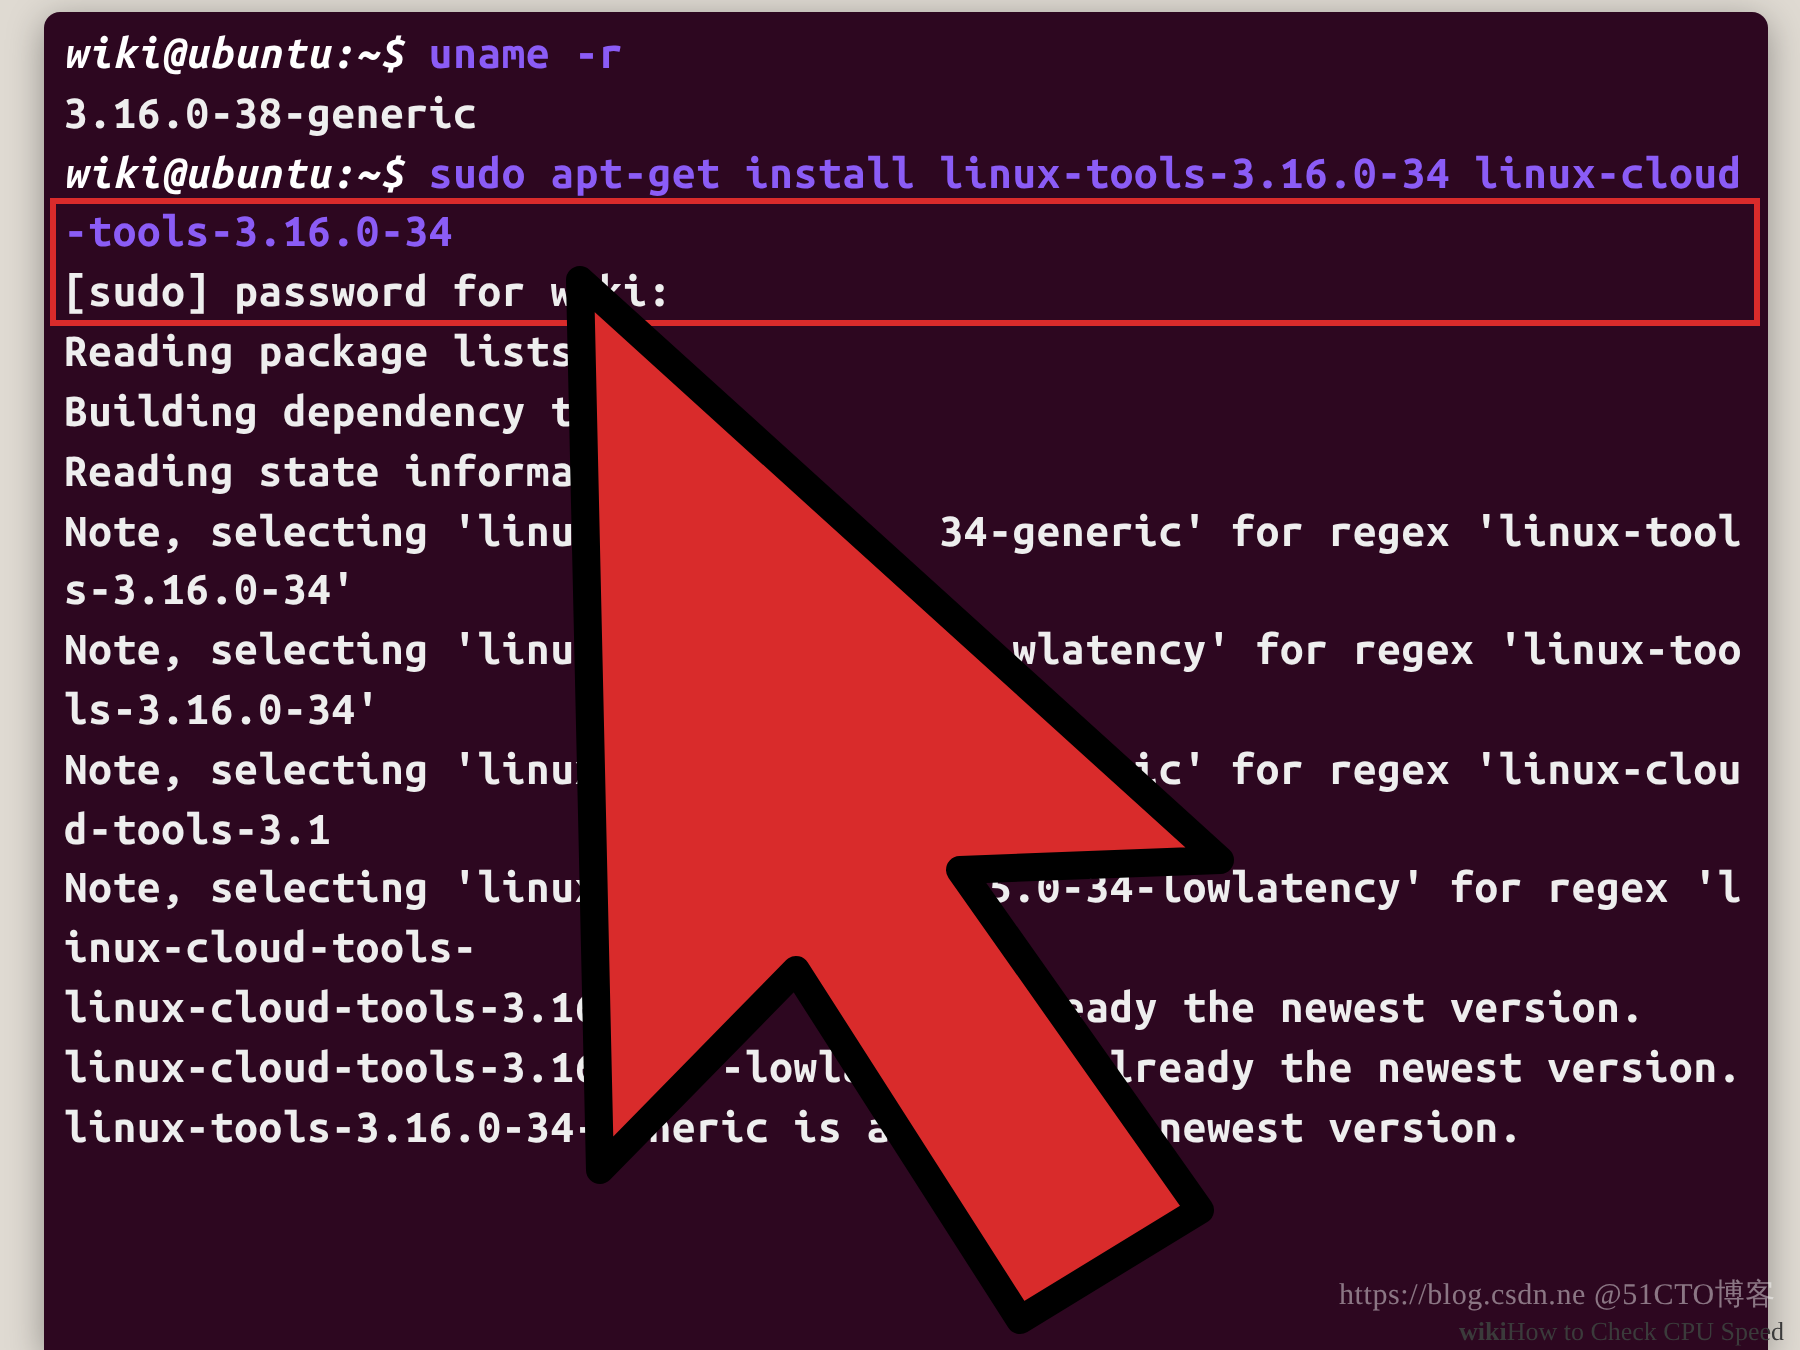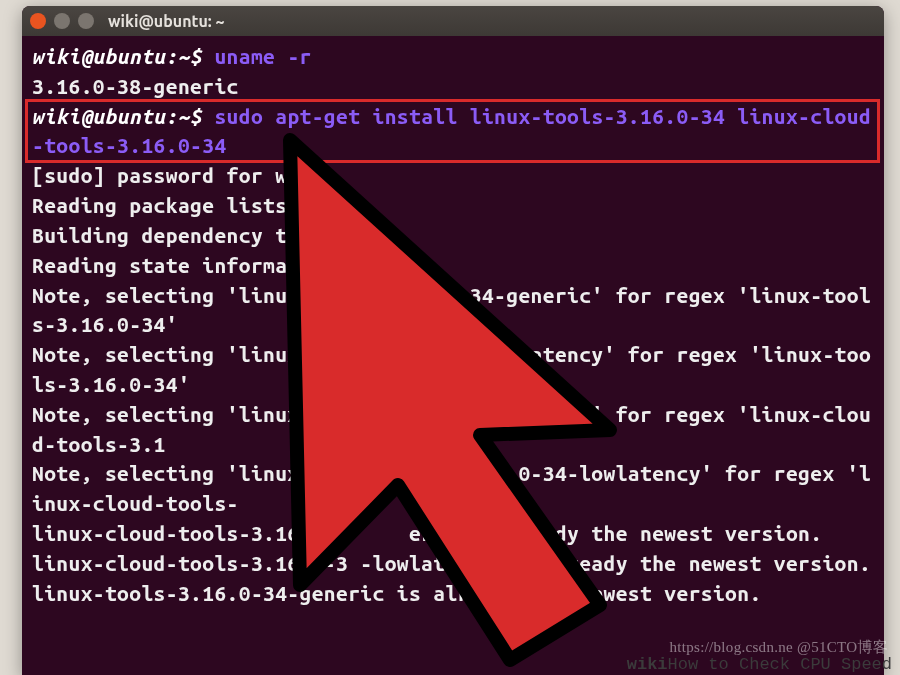--- a/index.html
+++ b/index.html
@@ -83,36 +83,30 @@
     bottom: 18px;
     color: rgba(255,255,255,.45);
     font-family: Liberation Serif, serif;
     font-size: 15px;
     letter-spacing: .3px;
   }
   .caption {
     position: absolute;
     right: 8px;
     bottom: 1px;
-    font-family: Liberation Mono, monospace;
-    font-size: 17px;
+    font-family: Liberation Serif, serif;
+    font-size: 13px;
     color: #3b3b3b;
   }
   .caption .wk { font-weight: bold; }
 </style>
 </head>
 <body>
 
 <div class="window">
-  <div class="titlebar">
-    <span class="winbtn close"></span>
-    <span class="winbtn min"></span>
-    <span class="winbtn max"></span>
-    <span class="titletext">wiki@ubuntu: ~</span>
-  </div>
 
   <div class="term"><span class="prompt">wiki@ubuntu:~$</span> <span class="cmd">uname -r</span>
 <span>3.16.0-38-generic</span>
 <span class="prompt">wiki@ubuntu:~$</span> <span class="cmd">sudo apt-get install linux-tools-3.16.0-34 linux-cloud-tools-3.16.0-34</span>
 <span>[sudo] password for wiki:</span>
 <span>Reading package lists... </span>
 <span>Building dependency tree</span>
 <span>Reading state information</span>
 <span>Note, selecting 'linux-to           34-generic' for regex 'linux-tools-3.16.0-34'</span>
 <span>Note, selecting 'linux-to              wlatency' for regex 'linux-tools-3.16.0-34'</span>

